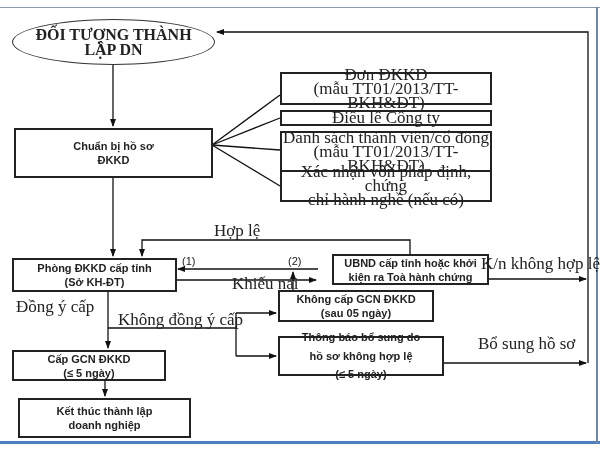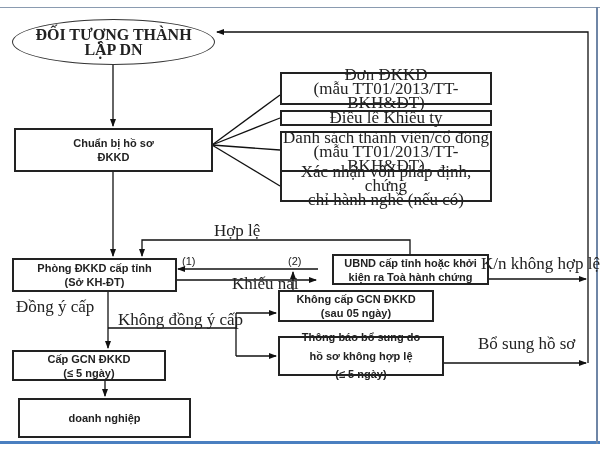--- a/index.html
+++ b/index.html
@@ -64,31 +64,31 @@
 
     <line x1="105" y1="380" x2="105" y2="396" marker-end="url(#ah)"></line>
   </g>
 </svg>
 
 <div class="ellipse" style="left:12px; top:19px; width:203px; height:46px;">
   <div class="serif-bold">ĐỐI TƯỢNG THÀNH</div>
   <div class="serif-bold">LẬP DN</div>
 </div>
 
-<div class="box" style="left:14px; top:128px; width:199px; height:44px;">
+<div class="box" style="left:14px; top:128px; width:199px; height:50px;">
   <div class="sans">Chuẩn bị hồ sơ</div>
   <div class="sans">ĐKKD</div>
 </div>
 
 <div class="box" style="left:280px; top:72px; width:212px; height:33px;">
   <div class="serif">Đơn ĐKKD</div>
   <div class="serif">(mẫu TT01/2013/TT-BKH&amp;ĐT)</div>
 </div>
 <div class="box" style="left:280px; top:110px; width:212px; height:16px;">
-  <div class="serif">Điều lệ Khiếu ty</div>
+  <div class="serif">Điều lệ Công ty</div>
 </div>
 <div class="box" style="left:280px; top:131px; width:212px; height:42px;">
   <div class="serif">Danh sách thành viên/cổ đông</div>
   <div class="serif">(mẫu TT01/2013/TT-BKH&amp;ĐT)</div>
 </div>
 <div class="box" style="left:280px; top:170px; width:212px; height:32px;">
   <div class="serif">Xác nhận vốn pháp định, chứng</div>
   <div class="serif">chỉ hành nghề (nếu có)</div>
 </div>
 
@@ -112,20 +112,21 @@
   <div class="sans" style="line-height:12.5px;">hồ sơ không hợp lệ</div>
   <div class="sans" style="line-height:12.5px;">(≤ 5 ngày)</div>
 </div>
 
 <div class="box" style="left:12px; top:350px; width:154px; height:31px;">
   <div class="sans">Cấp GCN ĐKKD</div>
   <div class="sans">(≤ 5 ngày)</div>
 </div>
 
 <div class="box" style="left:18px; top:398px; width:173px; height:40px;">
+  <div class="sans">Kết thúc thành lập</div>
   <div class="sans">doanh nghiệp</div>
 </div>
 
 <div class="label serif" style="left:214px; top:224px;">Hợp lệ</div>
 <div class="label sans" style="left:182px; top:254px; font-weight:normal;">(1)</div>
 <div class="label sans" style="left:288px; top:254px; font-weight:normal;">(2)</div>
 <div class="label serif" style="left:232px; top:277px;">Khiếu nại</div>
 <div class="label serif" style="left:481px; top:257px;">K/n không hợp lệ</div>
 <div class="label serif" style="left:16px; top:300px;">Đồng ý cấp</div>
 <div class="label serif" style="left:118px; top:313px;">Không đồng ý cấp</div>

